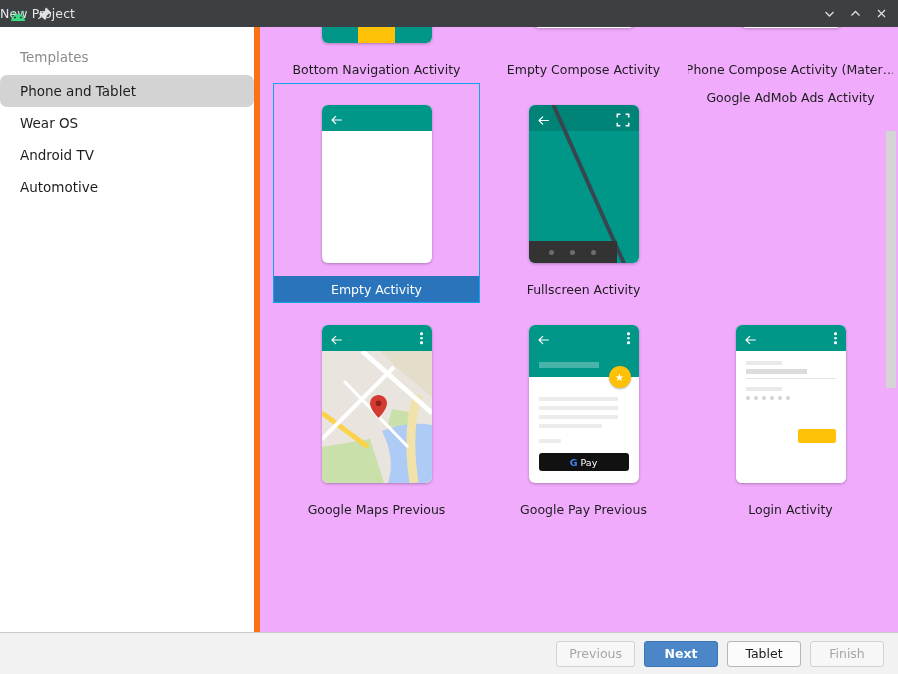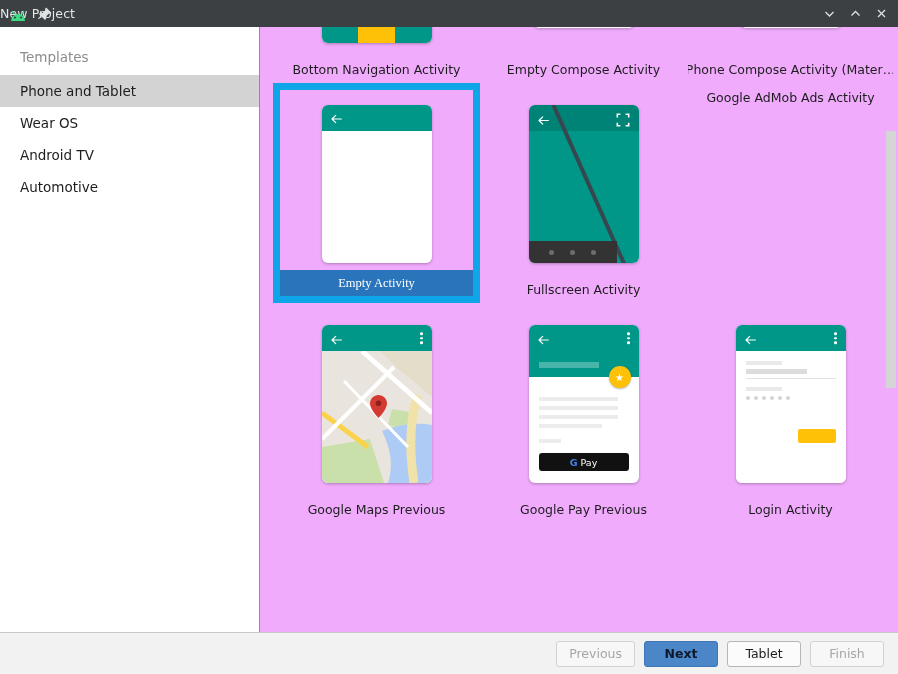--- a/index.html
+++ b/index.html
@@ -30,46 +30,46 @@
     cursor: default; color: #dfe1e3;
   }
   .win-btn svg { display: block; }
 
   
   .body-area { flex: 1 1 auto; display: flex; min-height: 0; position: relative; }
 
   
   .sidebar {
     width: 260px; flex: 0 0 260px; background: #ffffff;
-    border-right: 1px solid #f97316; padding-top: 16px;
+    border-right: 6px solid #f97316; padding-top: 16px;
   }
   .sidebar-header {
     font-size: 13.5px; color: #8c8c8c; padding: 6px 20px 10px 20px; user-select: none;
   }
   .sidebar-item {
     font-size: 13.5px; color: #1d1d1d; padding: 7px 20px; line-height: 18px;
-    cursor: default; user-select: none;
+    cursor: default; user-select: none; border-radius: 7px;
   }
   .sidebar-item.selected { background: #d3d3d3; }
 
   
   .content {
     flex: 1 1 auto; position: relative; background: #f0abfc; overflow: hidden;
   }
   .grid {
     position: absolute; left: 0; right: 0; top: -164px;
     display: grid; grid-template-columns: repeat(3, 207px);
     justify-content: start; padding-left: 13px; row-gap: 0px; column-gap: 0px;
   }
   .tile {
     width: 207px; height: 220px; display: flex; flex-direction: column;
     align-items: center; cursor: default; user-select: none;
     border: 1px solid transparent; position: relative;
   }
-  .tile.selected { border: 7px solid #0ea5e9; font-family: Liberation Serif, serif; }
+  .tile.selected { border: 1px solid #0ea5e9; }
   .thumb-wrap {
     flex: 1 1 auto; width: 100%; display: flex; align-items: center; justify-content: center;
     padding-top: 8px;
   }
   .tile-label {
     height: 26px; width: 100%; display: flex; align-items: center; justify-content: center;
     font-size: 12.5px; color: #1d1d1d; white-space: nowrap; overflow: hidden;
   }
   .tile.selected .tile-label { background: #2a74bc; color: #ffffff; }
 
@@ -165,21 +165,21 @@
   .footer {
     flex: 0 0 42px; height: 42px; background: #f2f2f2; border-top: 1px solid #c9c9c9;
     display: flex; align-items: center; justify-content: flex-end; gap: 9px; padding-right: 14px;
   }
   .btn {
     height: 26px; min-width: 74px; border-radius: 3px; font-size: 12.5px;
     display: flex; align-items: center; justify-content: center; cursor: default;
     border: 1px solid #b6b6b6; background: #fbfbfb; color: #1d1d1d; padding: 0 12px;
   }
   .btn.disabled { color: #a6a6a6; border-color: #d2d2d2; background: #f7f7f7; }
-  .btn.primary { background: #4a86c8; border-color: #3d76b4; color: #0f172a; font-weight: bold; }
+  .btn.primary { background: #4a86c8; border-color: #3d76b4; color: #ffffff; font-weight: bold; }
 </style>
 </head>
 <body>
 
 <div class="window">
 
   <div class="titlebar">
     <div class="titlebar-left">
       <span class="android-icon">
         <svg width="20" height="14" viewBox="0 0 20 14">

